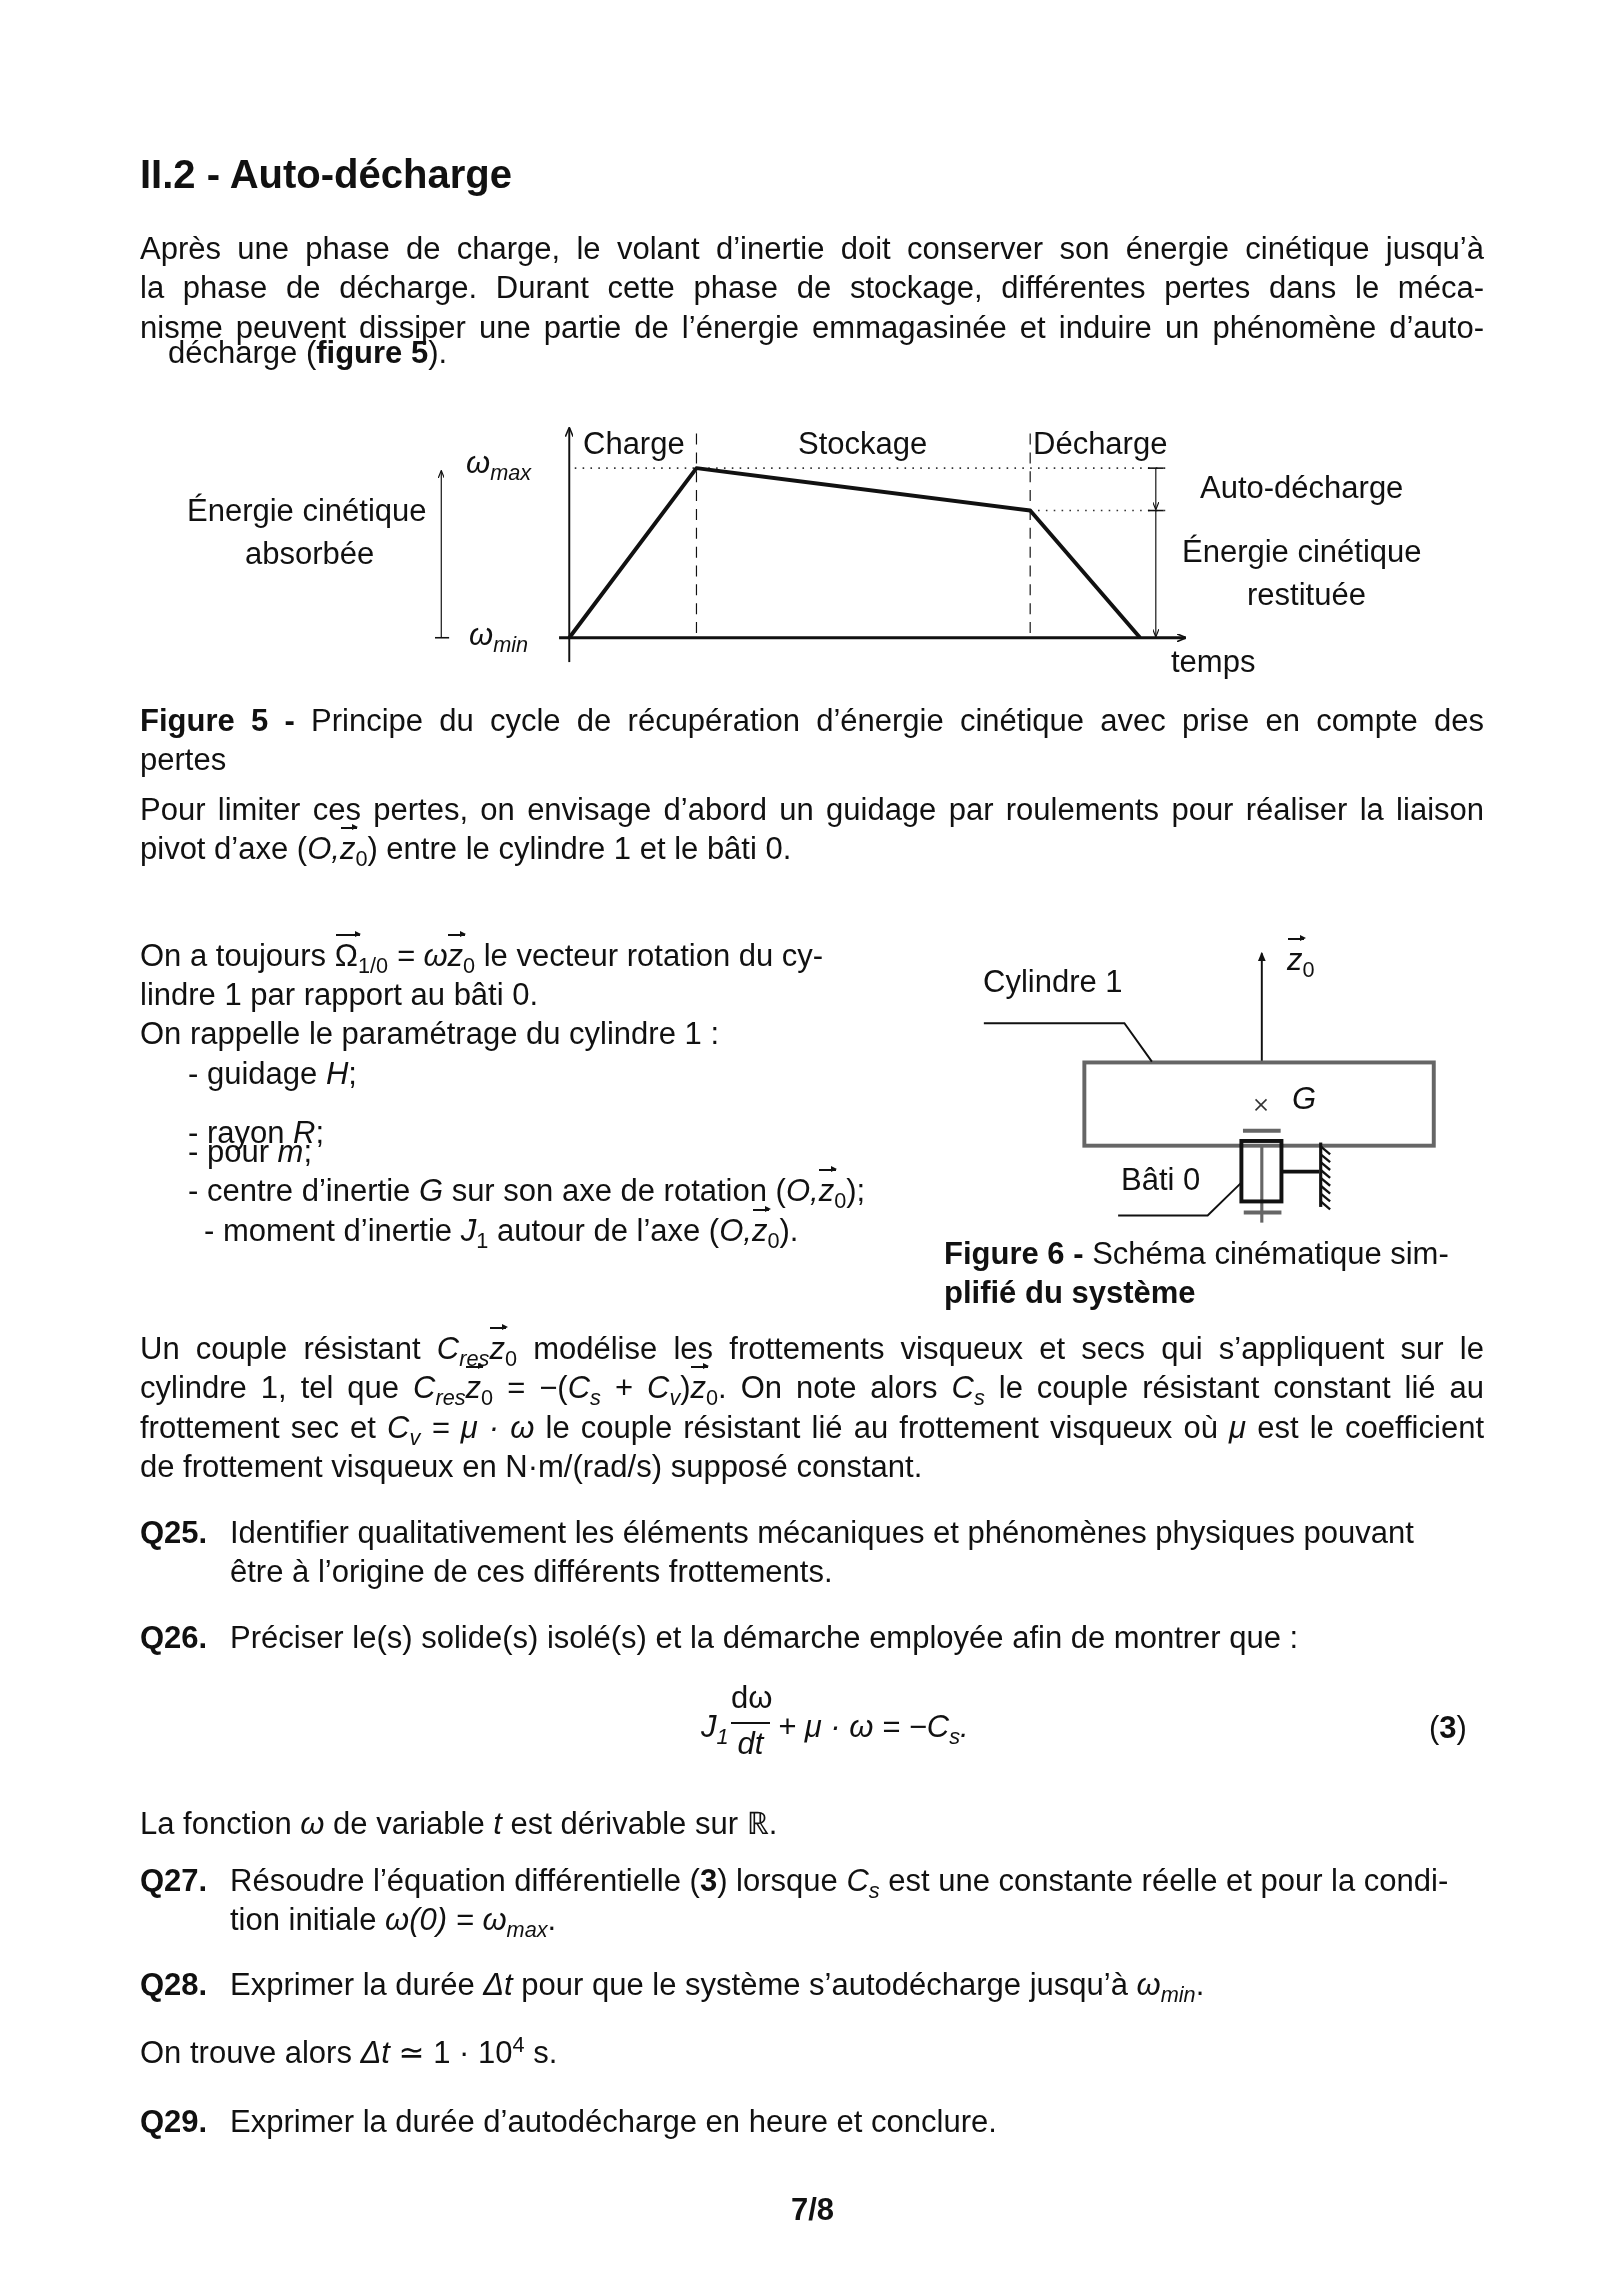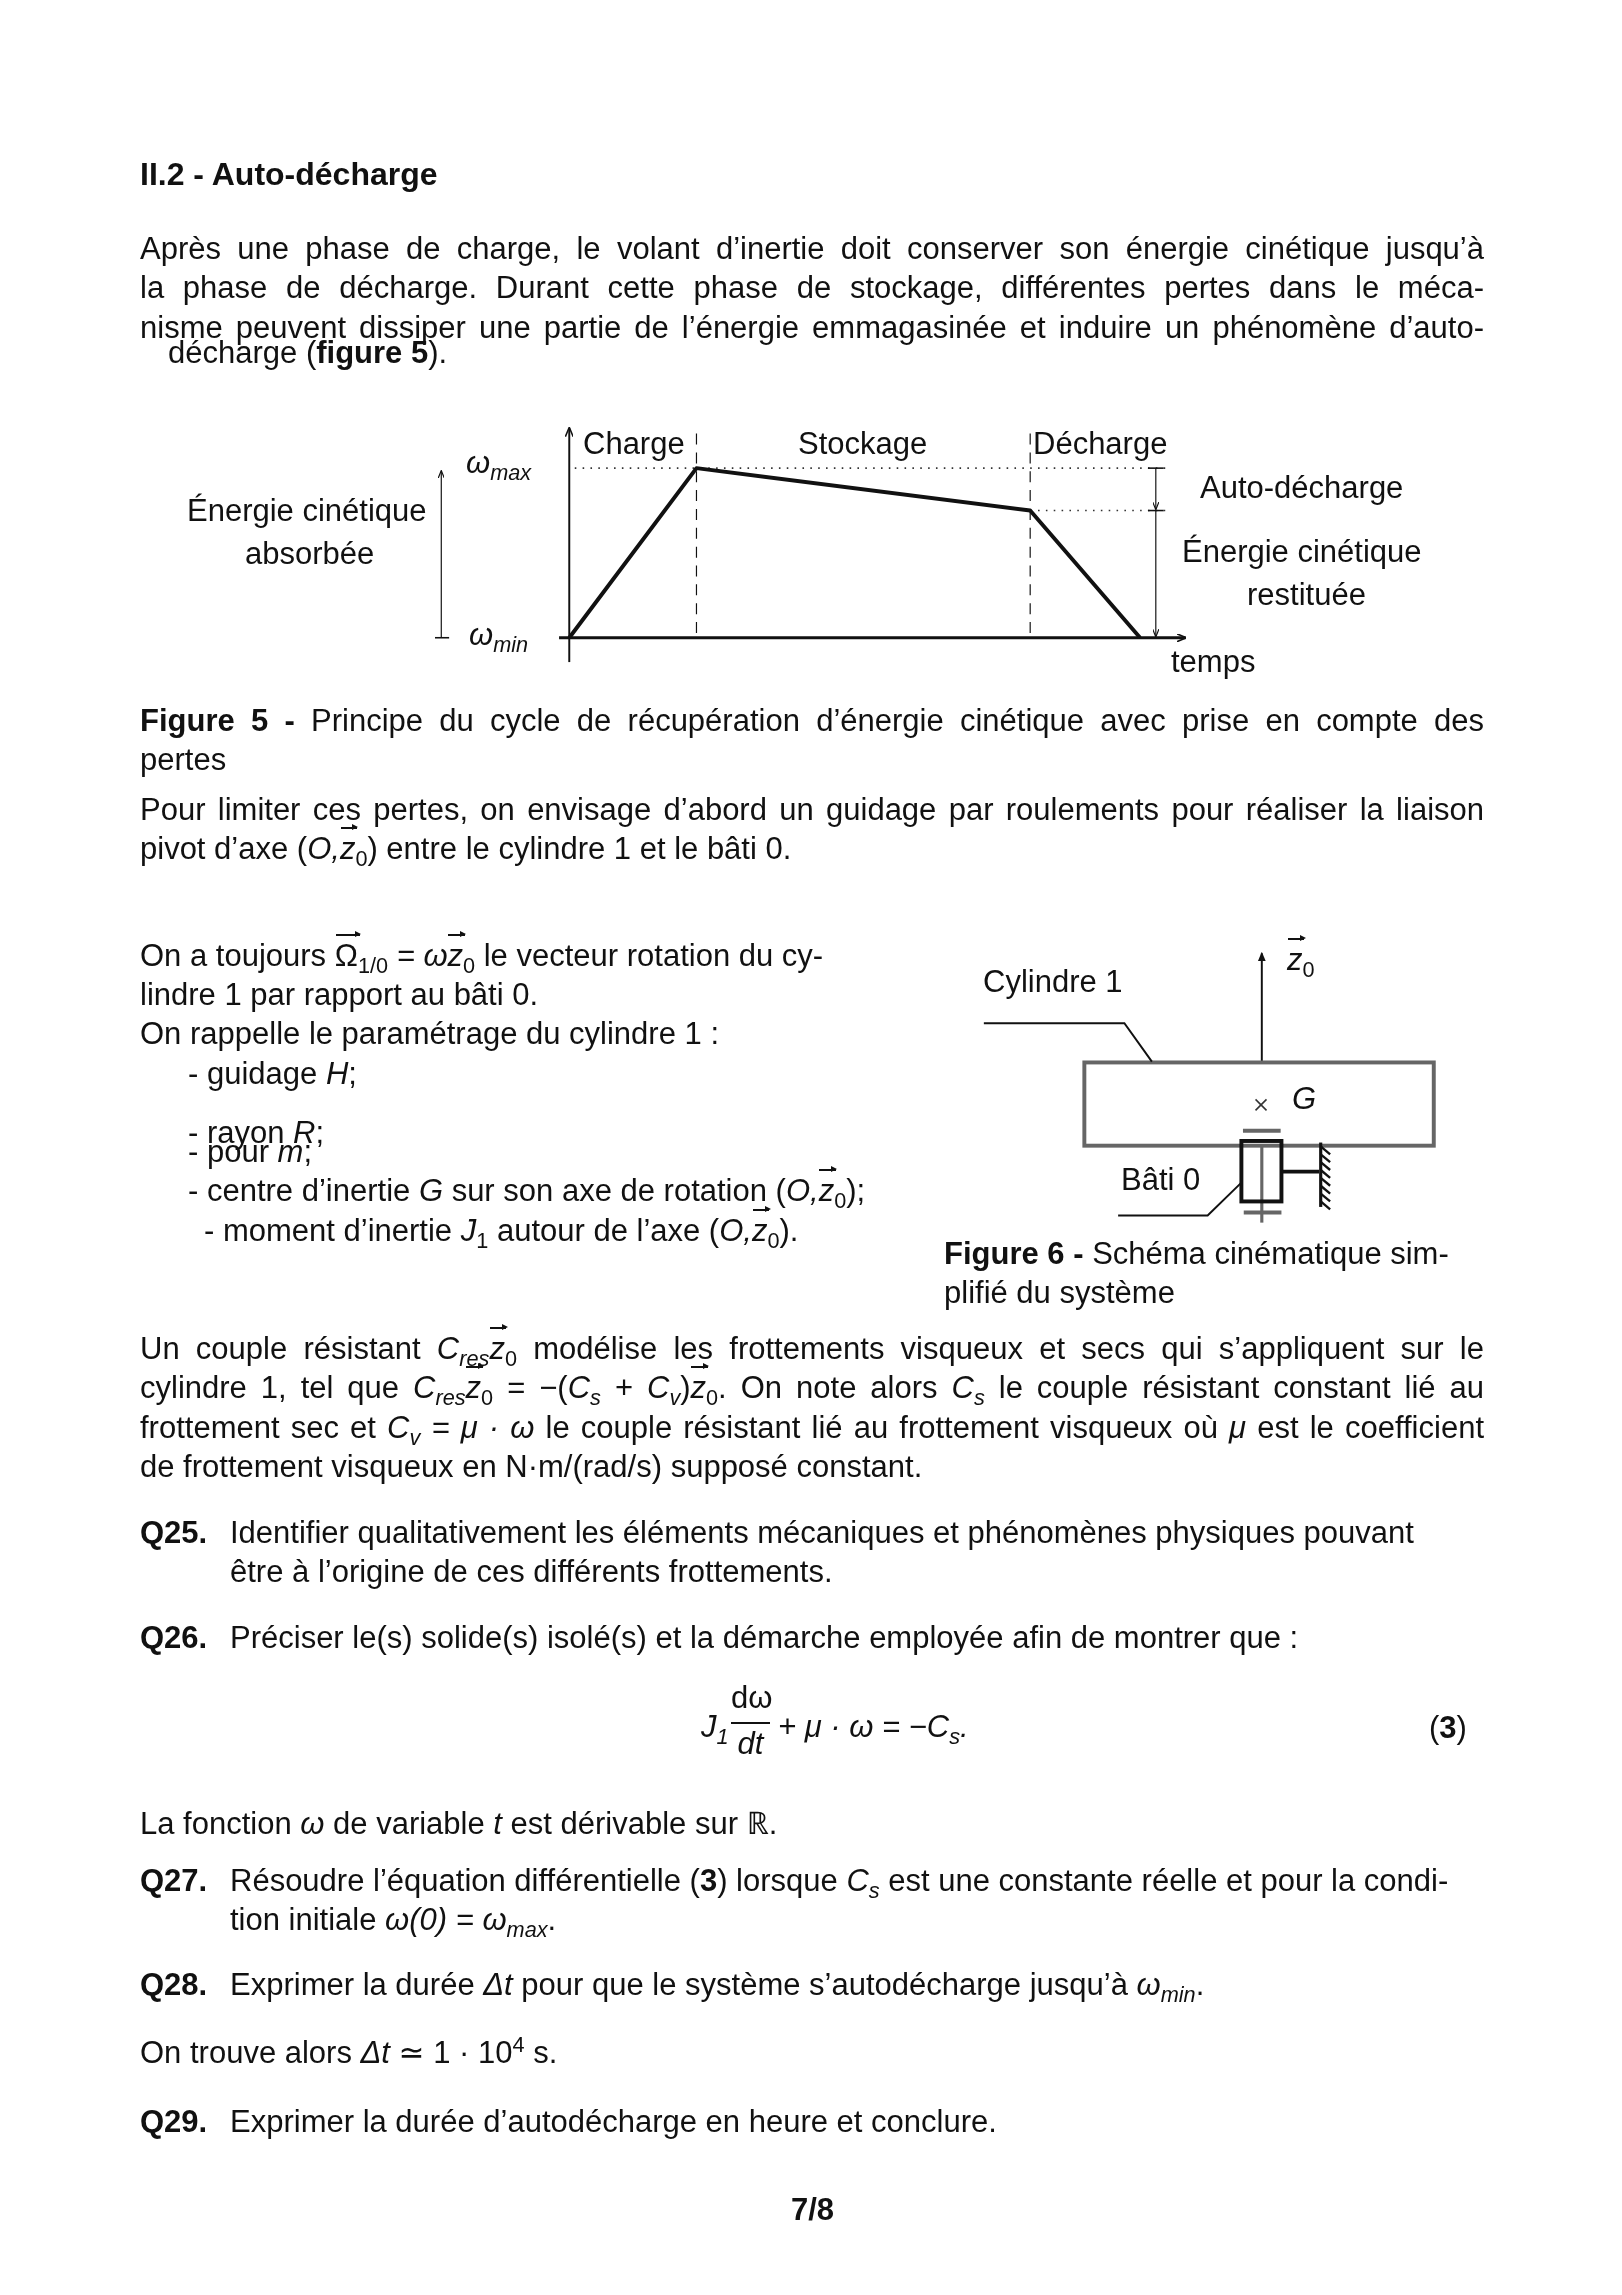--- a/index.html
+++ b/index.html
@@ -13,21 +13,21 @@
   .vec { position:relative; display:inline-block; font-style:italic; }
   .vec::before { content:""; position:absolute; left:0.8px; right:-1.6px; top:-1.6px; height:1.6px; background:#111; }
   .vec::after { content:""; position:absolute; right:-3.1px; top:-5.5px; border-left:6.3px solid #111; border-top:3.9px solid transparent; border-bottom:3.9px solid transparent; }
   .q { position:absolute; left:140px; font-size:31px; line-height:39px; white-space:nowrap; }
   .q .qn { font-weight:bold; display:inline-block; width:90px; }
   .qc { position:absolute; left:230px; font-size:31px; line-height:39px; white-space:nowrap; }
 </style>
 </head>
 <body>
 
-<div class="ln b" style="top:155px;font-size:32px;">II.2 - Auto-décharge</div>
+<div class="ln b" style="top:155px;font-size:40px;">II.2 - Auto-décharge</div>
 
 <div class="ln just" style="top:229px;">Après une phase de charge, le volant d’inertie doit conserver son énergie cinétique jusqu’à</div>
 <div class="ln just" style="top:268px;">la phase de décharge. Durant cette phase de stockage, différentes pertes dans le méca-</div>
 <div class="ln just" style="top:308px;">nisme peuvent dissiper une partie de l’énergie emmagasinée et induire un phénomène d’auto-</div>
 <div class="ln" style="top:333px;margin-left:28px;">
   <span>décharge (</span><span class="b">figure 5</span><span>).</span>
 </div>
 
 <svg style="position:absolute;left:0;top:0;" width="1623" height="707" viewBox="0 0 2067 900">
   <defs>
@@ -129,21 +129,21 @@
 
   <polyline points="1253,1303 1432,1303 1467,1352" fill="none" stroke="#111" stroke-width="2.5"></polyline>
   <polyline points="1424,1548 1538,1548 1580,1507" fill="none" stroke="#111" stroke-width="2.5"></polyline>
 </svg>
 <div class="ln" style="left:983px;top:962px;">Cylindre 1</div>
 <div class="ln" style="left:1121px;top:1160px;">Bâti 0</div>
 <div class="ln" style="left:1287px;top:940px;"><span class="vec">z</span><sub>0</sub></div>
 <div class="ln i" style="left:1292px;top:1079px;">G</div>
 
 <div class="ln" style="left:944px;top:1234px;"><span class="b">Figure 6 -</span><span> Schéma cinématique sim-</span></div>
-<div class="ln" style="left:944px;top:1273px;">plifié du système</div>
+<div class="ln" style="left:944px;top:1273px;font-weight:bold;">plifié du système</div>
 
 <div class="ln just" style="top:1329px;"><span>Un couple résistant </span><span class="i">C</span><sub class="i">res</sub><span class="vec">z</span><sub>0</sub><span> modélise les frottements visqueux et secs qui s’appliquent sur le</span></div>
 <div class="ln just" style="top:1368px;"><span>cylindre 1, tel que </span><span class="i">C</span><sub class="i">res</sub><span class="vec">z</span><sub>0</sub><span> = −(</span><span class="i">C</span><sub class="i">s</sub><span> + </span><span class="i">C</span><sub class="i">v</sub><span>)</span><span class="vec">z</span><sub>0</sub><span>. On note alors </span><span class="i">C</span><sub class="i">s</sub><span> le couple résistant constant lié au</span></div>
 <div class="ln just" style="top:1408px;"><span>frottement sec et </span><span class="i">C</span><sub class="i">v</sub><span class="i"> = μ · ω</span><span> le couple résistant lié au frottement visqueux où </span><span class="i">μ</span><span> est le coefficient</span></div>
 <div class="ln" style="top:1447px;">de frottement visqueux en N·m/(rad/s) supposé constant.</div>
 
 <div class="q" style="top:1513px;"><span class="qn">Q25.</span><span>Identifier qualitativement les éléments mécaniques et phénomènes physiques pouvant</span></div>
 <div class="qc" style="top:1552px;text-align:center;">être à l’origine de ces différents frottements.</div>
 
 <div class="q" style="top:1618px;"><span class="qn">Q26.</span><span>Préciser le(s) solide(s) isolé(s) et la démarche employée afin de montrer que :</span></div>

